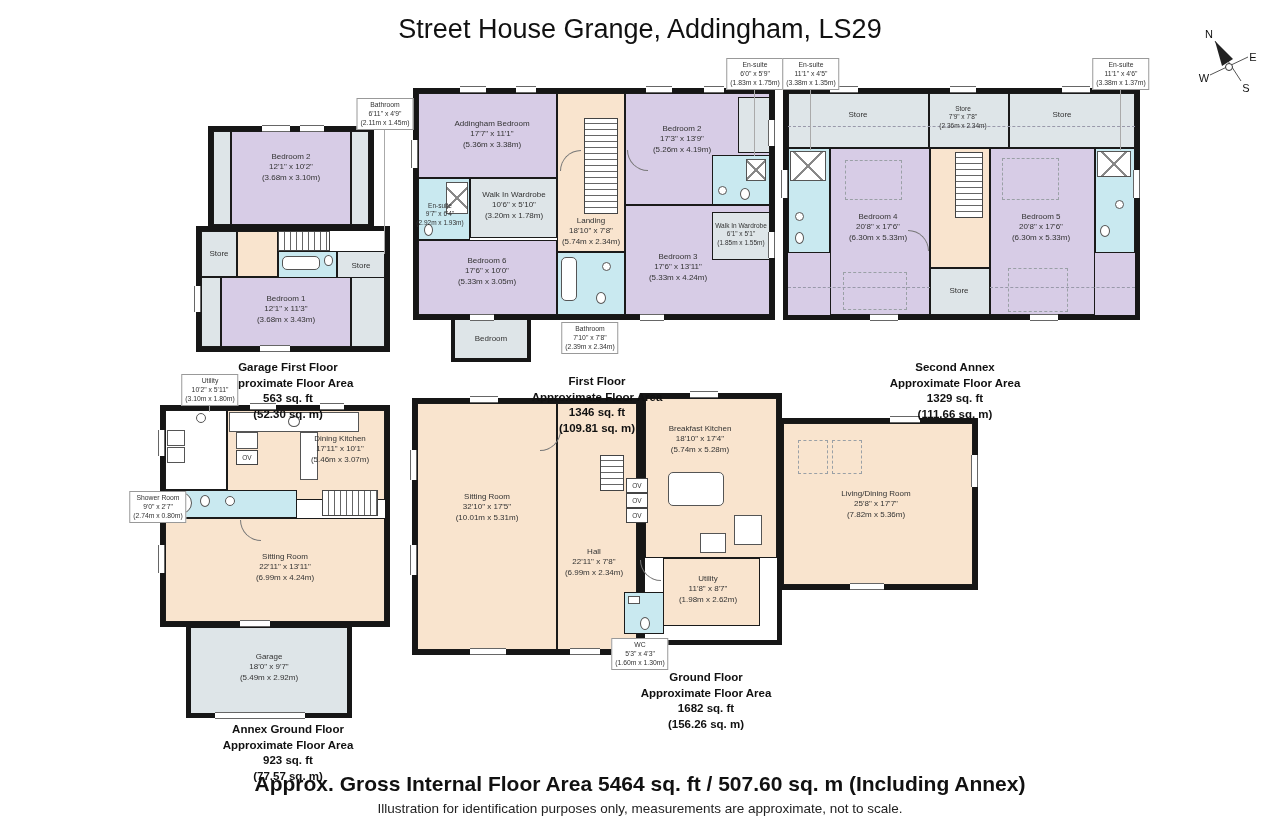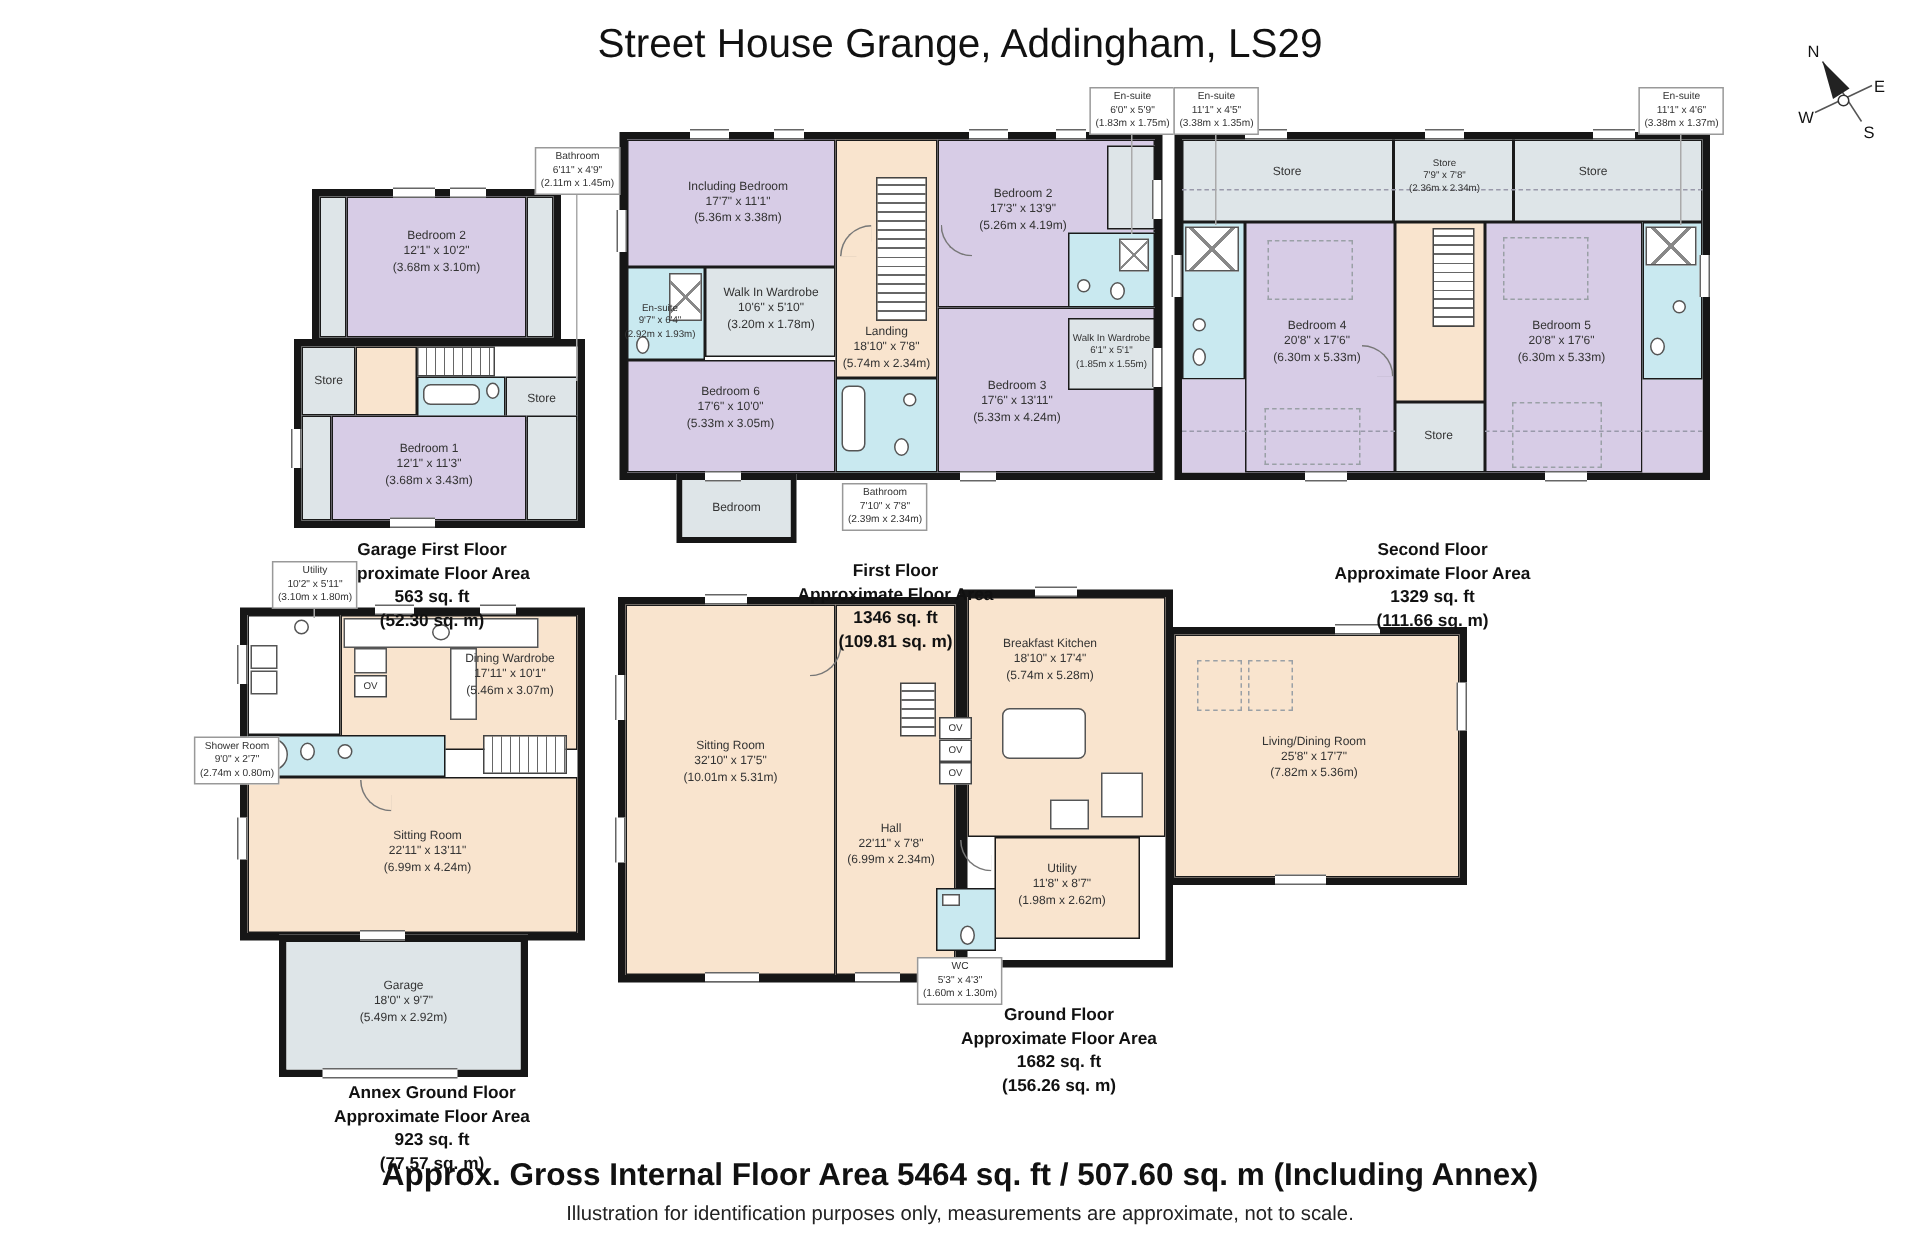--- a/index.html
+++ b/index.html
@@ -120,21 +120,21 @@
 <div class="room bed" style="left:625px;top:205px;width:145px;height:110px;"></div>
 <div class="room sto" style="left:738px;top:97px;width:32px;height:56px;"></div>
 <div class="room wet" style="left:712px;top:155px;width:58px;height:50px;"></div>
 <div class="shx" style="left:746px;top:159px;width:20px;height:22px;"></div>
 <div class="fix round" style="left:740px;top:188px;width:10px;height:12px;"></div>
 <div class="fix round" style="left:718px;top:186px;width:9px;height:9px;"></div>
 <div class="room sto" style="left:712px;top:212px;width:58px;height:48px;"></div>
 <div class="shell thin" style="left:451px;top:316px;width:80px;height:46px;"></div>
 <div class="room sto patch" style="left:455px;top:320px;width:72px;height:38px;"></div>
 <div class="rl" style="left:492px;top:135px;">
-    <div>Including Bedroom</div>
+    <div>Addingham Bedroom</div>
     <div>17'7" x 11'1"</div>
     <div>(5.36m x 3.38m)</div>
   </div>
 <div class="rl sm" style="left:440px;top:215px;">
     <div>En-suite</div>
     <div>9'7" x 6'4"</div>
     <div>(2.92m x 1.93m)</div>
   </div>
 <div class="rl" style="left:514px;top:206px;">
     <div>Walk In Wardrobe</div>
@@ -262,21 +262,21 @@
 <div class="leader" style="left:1120px;top:86px;width:1px;height:64px;"></div>
 <div class="winh" style="left:830px;top:86px;width:28px;"></div>
 <div class="winh" style="left:950px;top:86px;width:26px;"></div>
 <div class="winh" style="left:1062px;top:86px;width:28px;"></div>
 <div class="winv" style="left:781px;top:170px;height:28px;"></div>
 <div class="winv" style="left:1133px;top:170px;height:28px;"></div>
 <div class="winh" style="left:870px;top:314px;width:28px;"></div>
 <div class="winh" style="left:1030px;top:314px;width:28px;"></div>
 <div class="arc" style="left:908px;top:230px;transform:rotate(180deg);"></div>
 <div class="fl" style="left:955px;top:360px;">
-    <div>Second Floor</div>
+    <div>Second Annex</div>
     <div>Approximate Floor Area</div>
     <div>1329 sq. ft</div>
     <div>(111.66 sq. m)</div>
   </div>
 
 <div class="shell" style="left:160px;top:405px;width:230px;height:222px;"></div>
 <div class="room wht" style="left:165px;top:410px;width:62px;height:80px;"></div>
 <div class="fix round" style="left:196px;top:413px;width:10px;height:10px;"></div>
 <div class="fix" style="left:167px;top:430px;width:18px;height:16px;"></div>
 <div class="fix" style="left:167px;top:447px;width:18px;height:16px;"></div>
@@ -288,21 +288,21 @@
 <div class="fix" style="left:300px;top:432px;width:18px;height:48px;"></div>
 <div class="room wet" style="left:165px;top:490px;width:132px;height:28px;"></div>
 <div class="fix round" style="left:170px;top:492px;width:22px;height:22px;"></div>
 <div class="fix round" style="left:200px;top:495px;width:10px;height:12px;"></div>
 <div class="fix round" style="left:225px;top:496px;width:10px;height:10px;"></div>
 <div class="st-h" style="left:322px;top:490px;width:56px;height:26px;"></div>
 <div class="room circ" style="left:165px;top:518px;width:220px;height:104px;"></div>
 <div class="shell" style="left:186px;top:623px;width:166px;height:95px;"></div>
 <div class="room sto patch" style="left:191px;top:628px;width:156px;height:85px;"></div>
 <div class="rl" style="left:340px;top:450px;">
-    <div>Dining Wardrobe</div>
+    <div>Dining Kitchen</div>
     <div>17'11" x 10'1"</div>
     <div>(5.46m x 3.07m)</div>
   </div>
 <div class="rl" style="left:285px;top:568px;">
     <div>Sitting Room</div>
     <div>22'11" x 13'11"</div>
     <div>(6.99m x 4.24m)</div>
   </div>
 <div class="rl" style="left:269px;top:668px;">
     <div>Garage</div>

